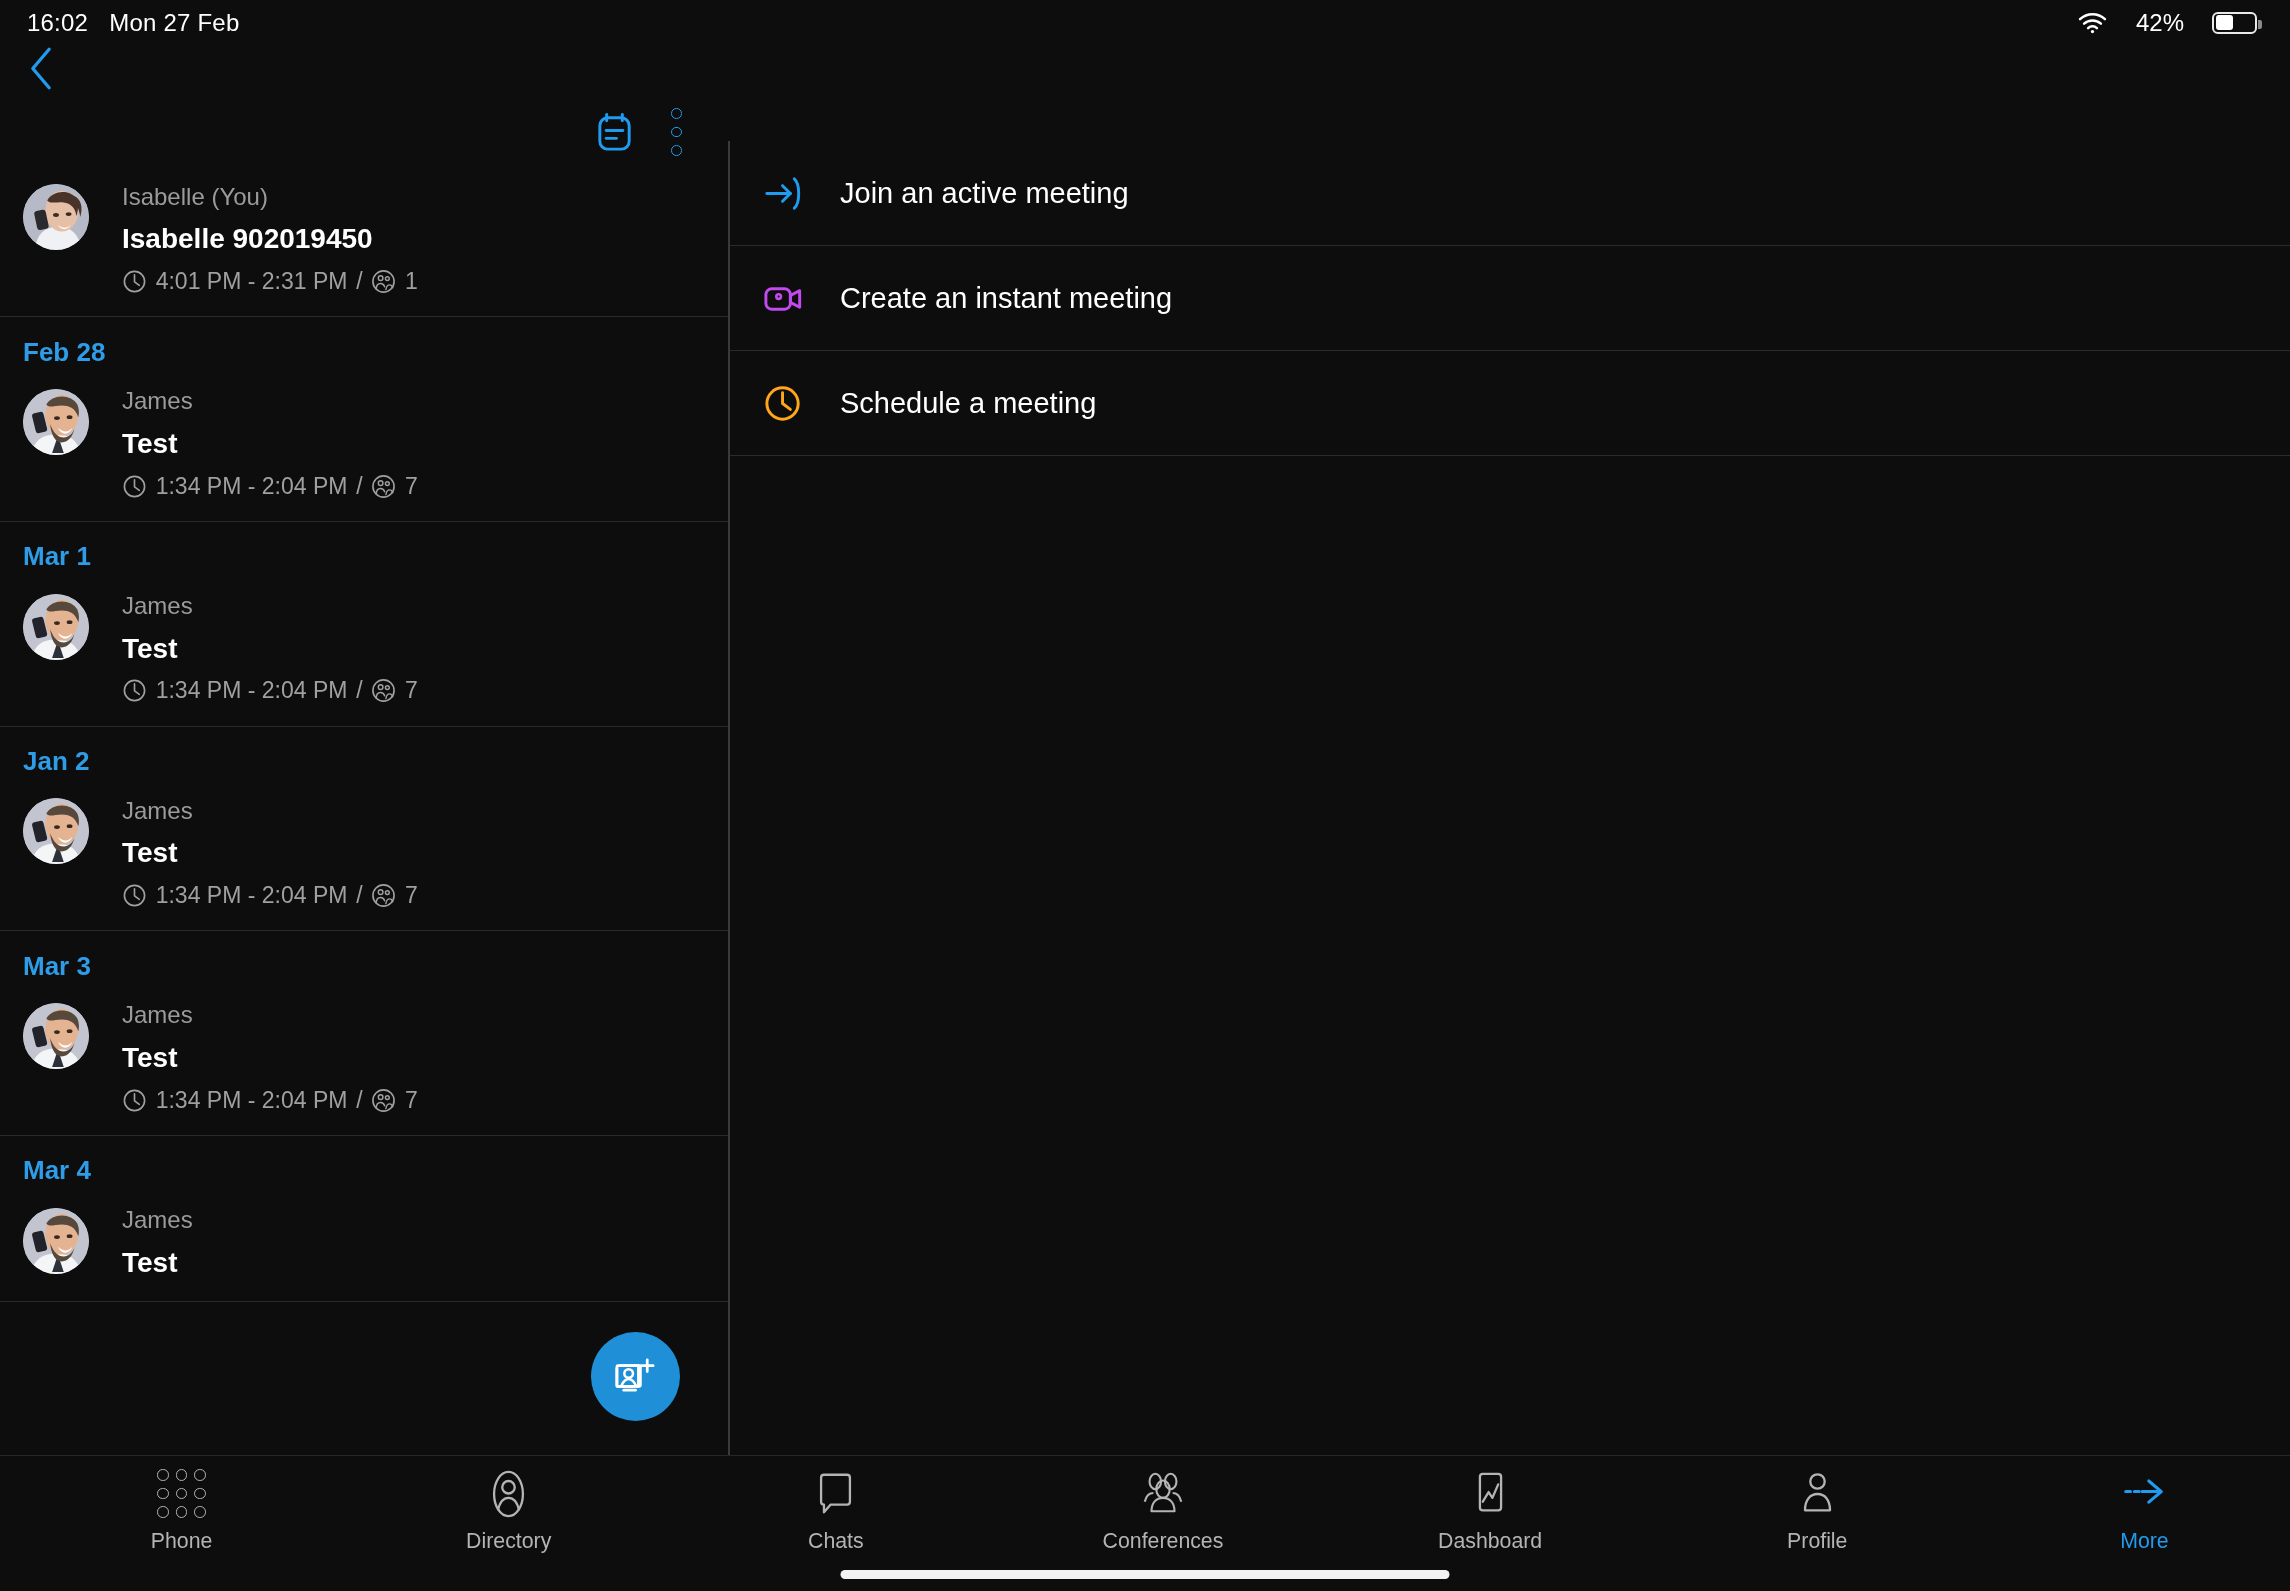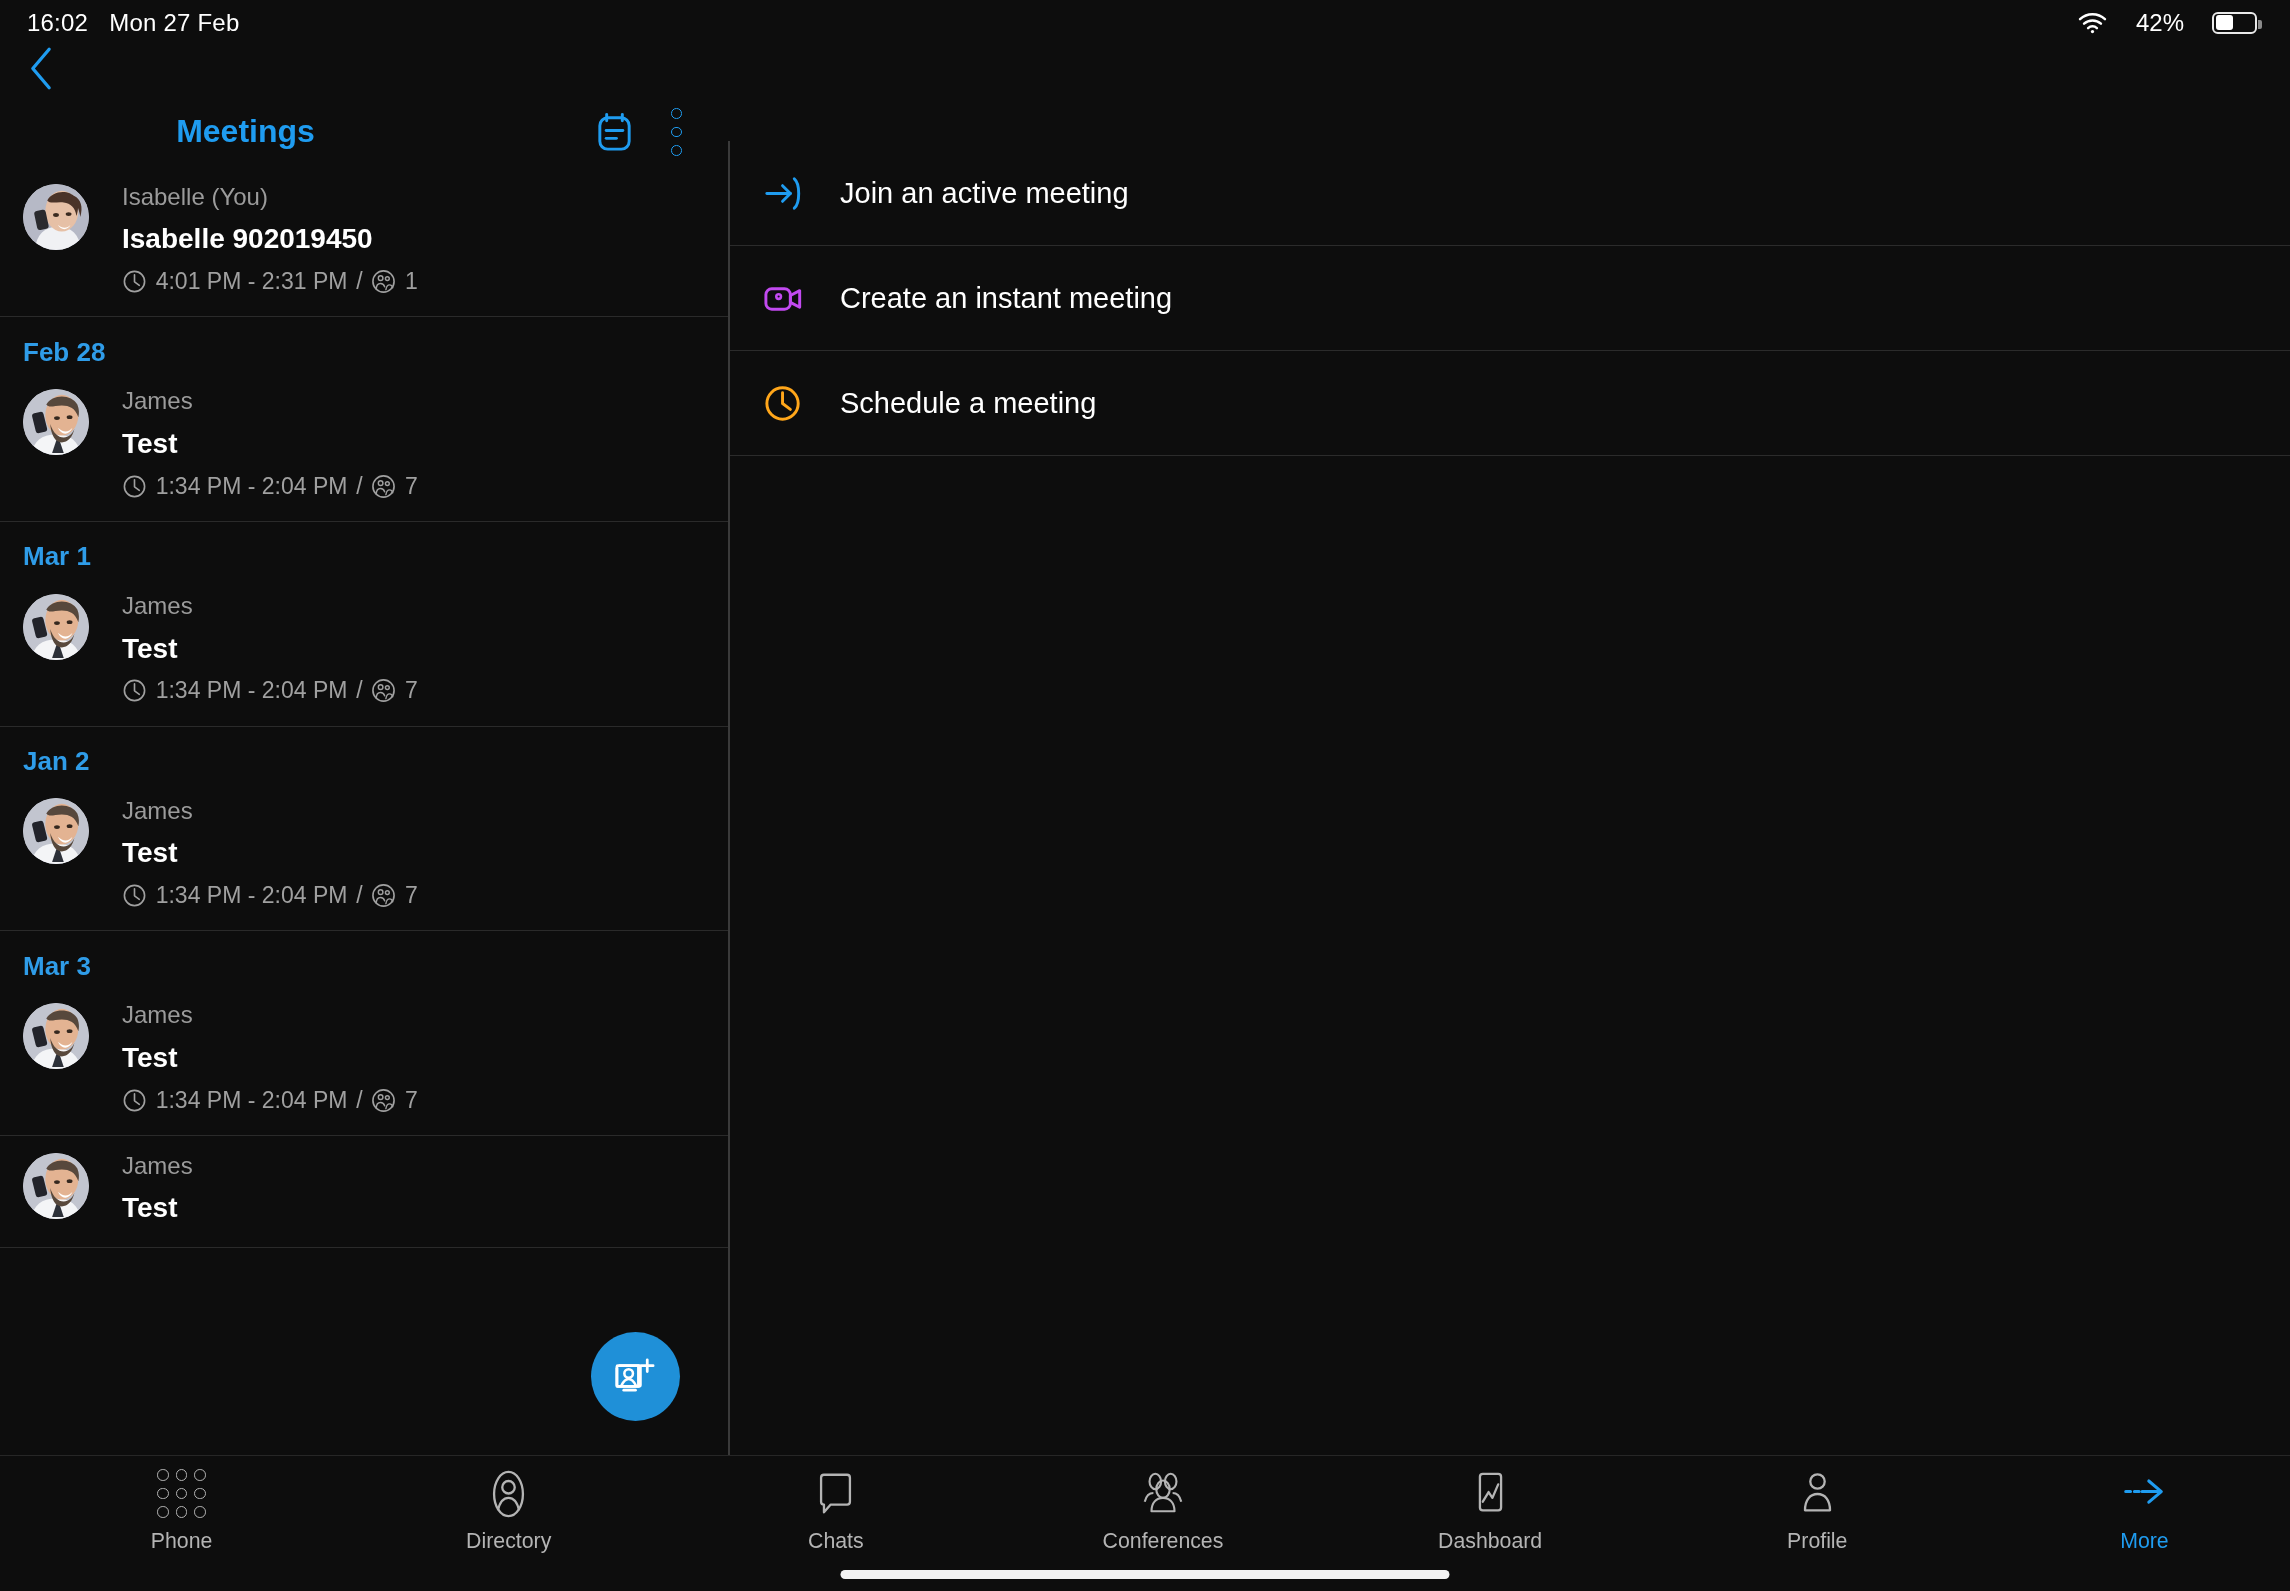--- a/index.html
+++ b/index.html
@@ -131,21 +131,20 @@
 
   <div class="backbtn">
     <svg width="25" height="45" viewBox="0 0 26 46">
       <path d="M22 3 L5 23 L22 43" stroke="#1f9cf0" stroke-width="3.4" fill="none" stroke-linecap="round" stroke-linejoin="round"></path>
     </svg>
   </div>
 
   <div class="sidebar">
 
     <div class="side-header">
-      <div class="side-title">Meetings</div>
 
       <div class="hdr-icon">
         <svg width="45" height="45" viewBox="0 0 46 46">
           <rect x="8" y="8" width="30" height="32" rx="8" ry="8" stroke="#1f9cf0" stroke-width="3" fill="none"></rect>
           <path d="M15 4.5 L15 11" stroke="#1f9cf0" stroke-width="3" stroke-linecap="round"></path>
           <path d="M31 4.5 L31 11" stroke="#1f9cf0" stroke-width="3" stroke-linecap="round"></path>
           <path d="M14.5 21 L31.5 21" stroke="#1f9cf0" stroke-width="3" stroke-linecap="round"></path>
           <path d="M14.5 29 L25 29" stroke="#1f9cf0" stroke-width="3" stroke-linecap="round"></path>
         </svg>
       </div>
@@ -402,20 +401,21 @@
                     <path d="M5.5 21 c0-4 2-6 4.5-6 c2 0 3.5 1.3 4.2 3.4" stroke="#a0a0a0" stroke-width="1.5" fill="none" stroke-linecap="round"></path>
                     <path d="M15.5 21.5 c.6-3.5 2-5 3.8-5 c1.6 0 2.8 1.2 3.3 3" stroke="#a0a0a0" stroke-width="1.5" fill="none" stroke-linecap="round"></path>
                   </svg>
                 </span>
                 <span>7</span>
               </div>
             </div>
           </div>
         </div>
         <div class="mtg-row">
+          <div class="date-label">Mar 4</div>
           <div class="mtg-inner">
             <div class="avatar">
               <svg viewBox="0 0 68 68">
                 <defs>
                   <clipPath id="cJ">
                     <circle cx="34" cy="34" r="34"></circle>
                   </clipPath>
                 </defs>
                 <g clip-path="url(#cJ)">
                   <rect width="68" height="68" fill="#c2c5cf"></rect>

